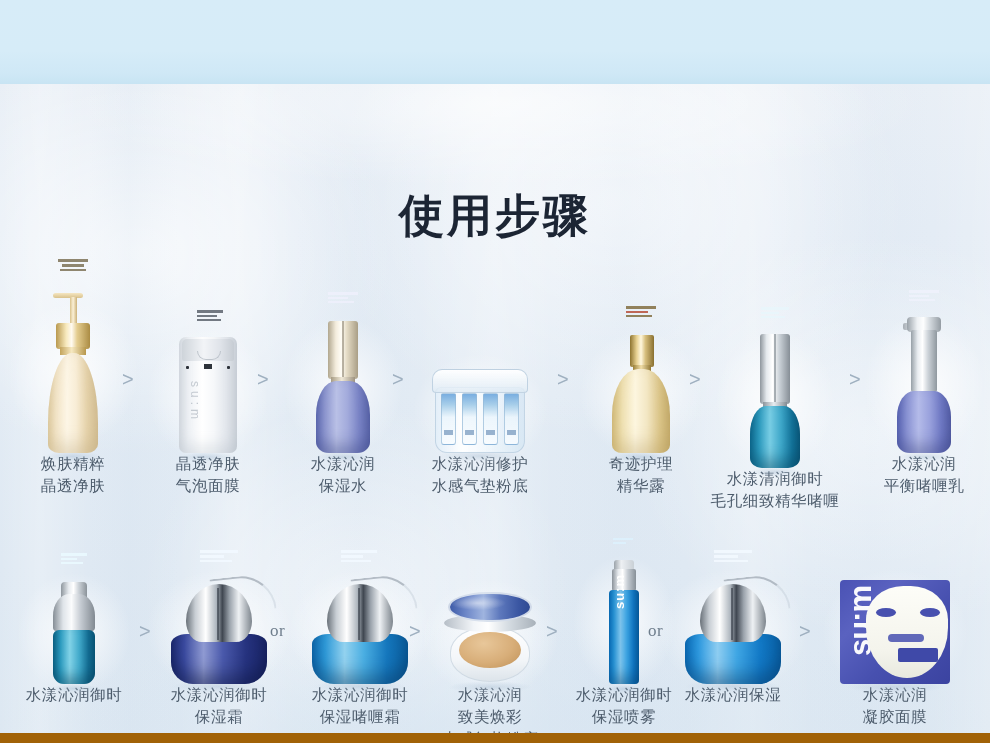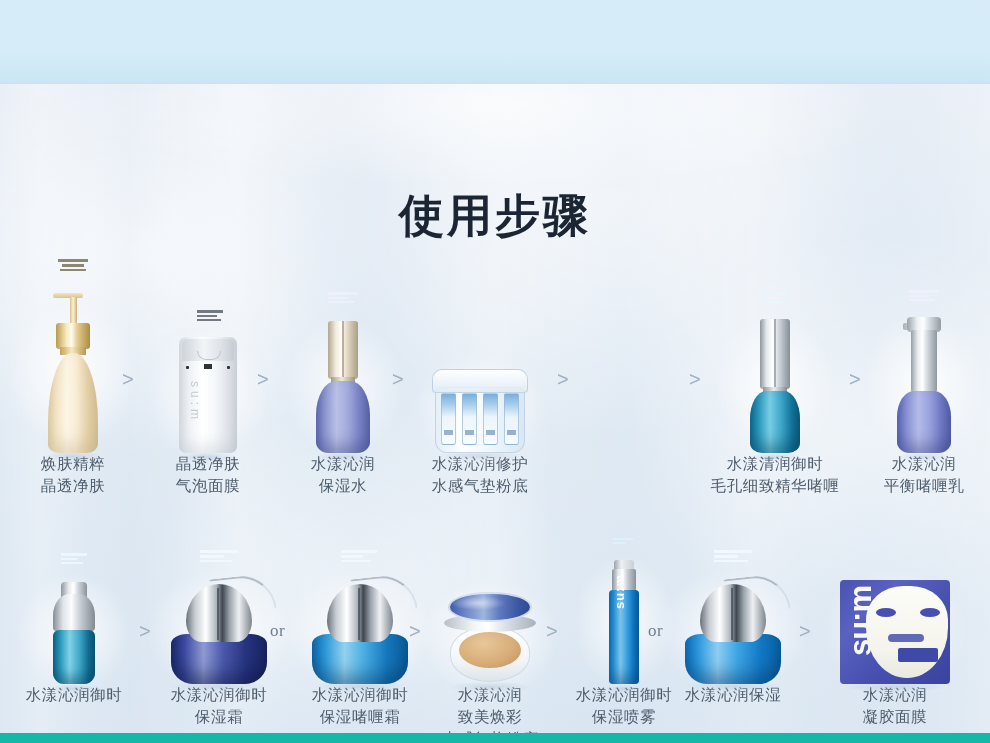--- a/index.html
+++ b/index.html
@@ -5,21 +5,21 @@
   html,body{margin:0;padding:0;background:#ffffff;}
   body{
     font-family:"Liberation Serif","DejaVu Serif",serif;
     -webkit-font-smoothing:antialiased;
   }
   #page{
     position:relative;
     width:990px;
     height:743px;
     overflow:hidden;
-    background:#14b8a6;
+    background:#a16207;
   }
   
   .top-band{
     position:absolute;left:0;top:0;width:990px;height:84px;
     background:linear-gradient(180deg,#d7ecf8 0%,#d6ecf8 60%,#cfe8f6 88%,#c8e4f3 100%);
   }
   
   .stage{
     position:absolute;left:0;top:84px;width:990px;height:649px;
     background:
@@ -499,23 +499,45 @@
               <div class="reflection" style="width:86px;height:12px;"></div>
             </div>
           </div>
           <div class="caption">
             <div>水漾沁润修护</div>
             <div>水感气垫粉底</div>
           </div>
         </div>
         <div class="sep" style="left:557px;top:88px;">&gt;</div>
 
+        <div class="cell" style="left:578px;top:0;width:126px;">
+          <div class="shot" style="height:172px;">
+            <div class="prod p-gold">
+              <div class="glow" style="width:128px;height:132px;"></div>
+              <div class="bodywrap">
+                <span class="cap"></span>
+                  <span class="neck"></span>
+                  <span class="body"></span>
+                <span class="lbl">
+                    <i style="width:30px;"></i>
+                    <i class="red" style="width:22px;"></i>
+                    <i style="width:26px;height:2px;"></i>
+                  </span>
+              </div>
+              <div class="reflection" style="width:58px;height:10px;"></div>
+            </div>
+          </div>
+          <div class="caption">
+            <div>奇迹护理</div>
+            <div>精华露</div>
+          </div>
+        </div>
         <div class="sep" style="left:689px;top:88px;">&gt;</div>
 
-        <div class="cell" style="left:705px;top:0;width:140px;">
+        <div class="cell" style="left:705px;top:15px;width:140px;">
           <div class="shot" style="height:172px;">
             <div class="prod p-teal">
               <div class="glow" style="width:124px;height:148px;"></div>
               <div class="bodywrap">
                 <span class="cap"></span>
                   <span class="capseam"></span>
                   <span class="neck"></span>
                 <span class="body"></span>
                 <span class="lbl">
                     <i style="width:28px;"></i>

